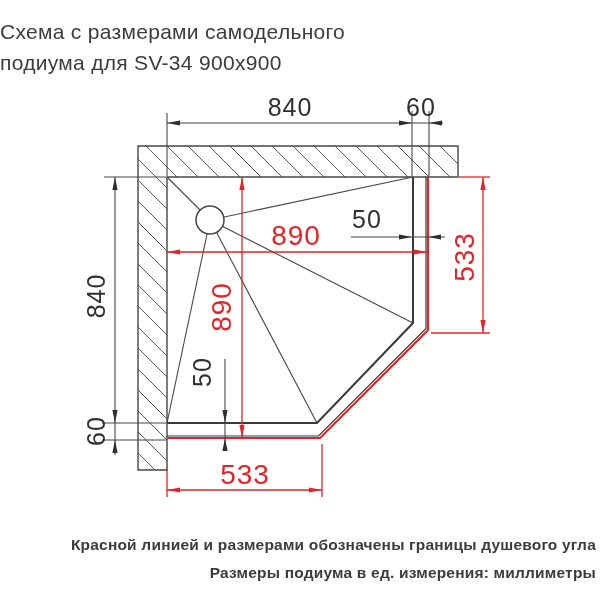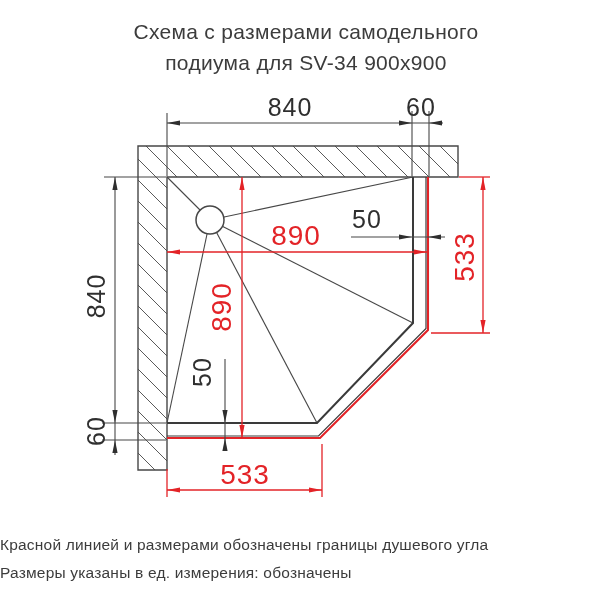--- a/index.html
+++ b/index.html
@@ -1,26 +1,26 @@
 <!DOCTYPE html>
 <html><head>
 <meta charset="utf-8">
 <style>
   html,body{margin:0;padding:0;background:#ffffff;}
   .stage{
     position:relative;width:600px;height:600px;background:#ffffff;overflow:hidden;
     font-family:"Liberation Sans","DejaVu Sans",sans-serif;
   }
   .title{
-    position:absolute;top:16px;left:12px;width:588px;text-align:center;
+    position:absolute;top:16px;left:0;width:588px;text-align:left;
     font-size:21px;line-height:31px;color:#3c3c3c;font-weight:500;letter-spacing:.3px;
   }
   .footer{
-    position:absolute;top:531px;left:0;width:596px;text-align:left;
-    font-size:15.5px;line-height:28px;color:#3c3c3c;font-weight:400;letter-spacing:.2px;
+    position:absolute;top:531px;left:0;width:596px;text-align:right;
+    font-size:15.5px;line-height:28px;color:#3c3c3c;font-weight:700;letter-spacing:.2px;
   }
   svg{position:absolute;top:0;left:0;}
   svg text{
     font-family:"Liberation Sans","DejaVu Sans",sans-serif;
     letter-spacing:1px;
   }
   .dim-black{fill:#2f2f2f;font-size:25px;}
   .dim-red{fill:#e32327;font-size:28px;}
 </style>
 </head>
@@ -123,16 +123,16 @@
       <line x1="322" y1="444" x2="322" y2="497"></line>
       <line x1="167" y1="490" x2="322" y2="490"></line>
       <polygon points="167,490 180,487.4 180,492.6" stroke="none"></polygon>
       <polygon points="322,490 309,487.4 309,492.6" stroke="none"></polygon>
       <text class="dim-red" x="245" y="484" text-anchor="middle" stroke="none">533</text>
     </g>
   </svg>
 
   <div class="footer">
     <div>Красной линией и размерами обозначены границы душевого угла</div>
-    <div>Размеры указаны в ед. измерения: обозначены</div>
+    <div>Размеры подиума в ед. измерения: миллиметры</div>
   </div>
 
 </div>
 
 </body></html>

